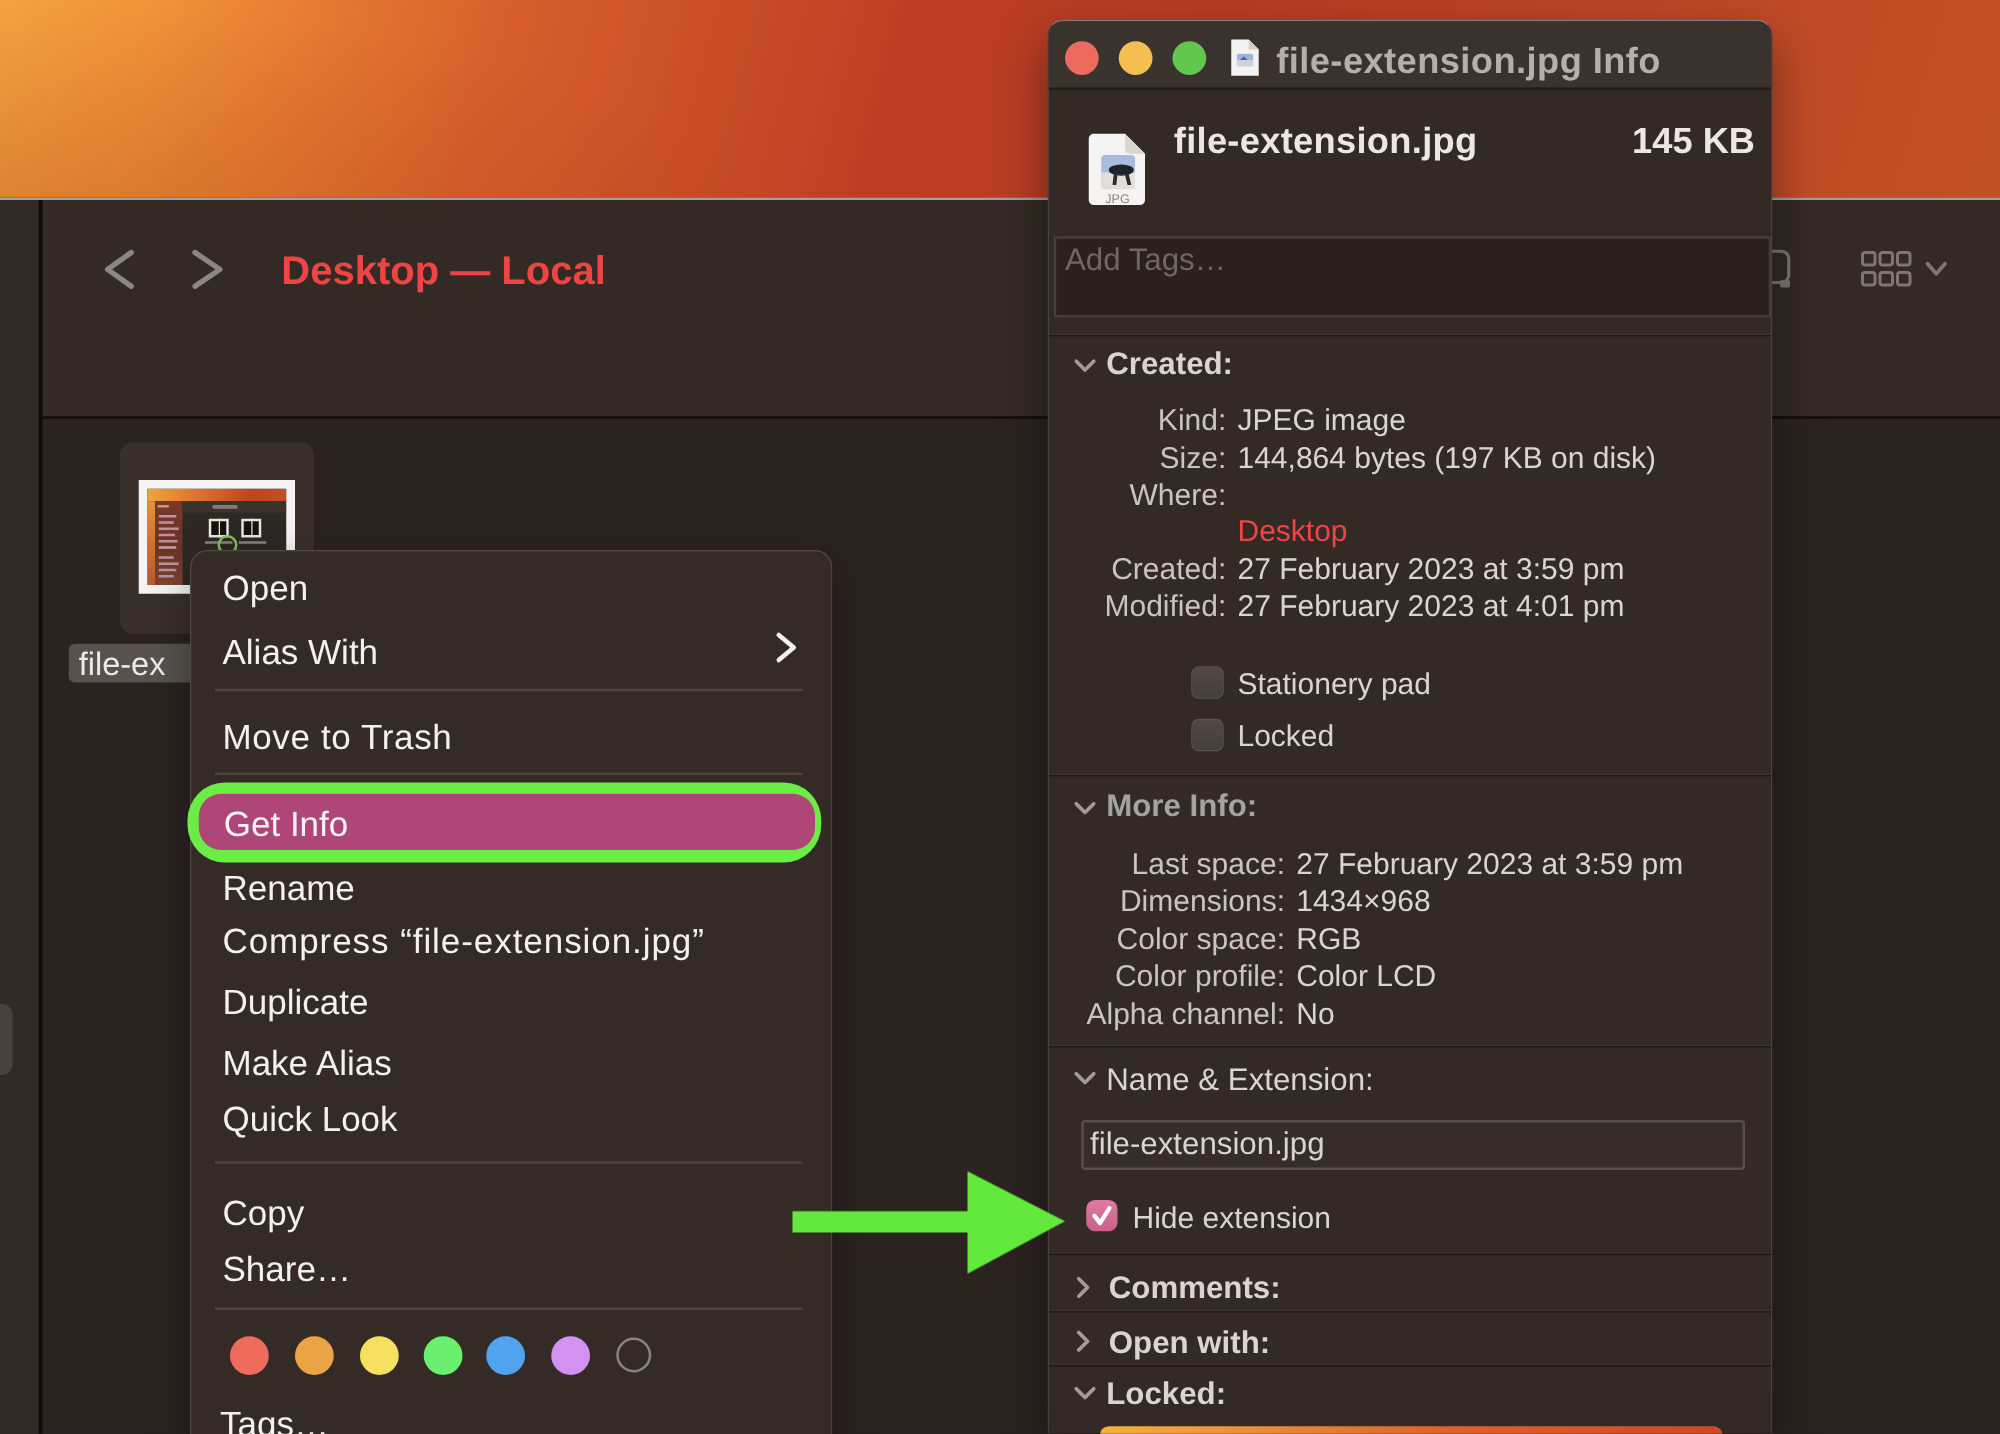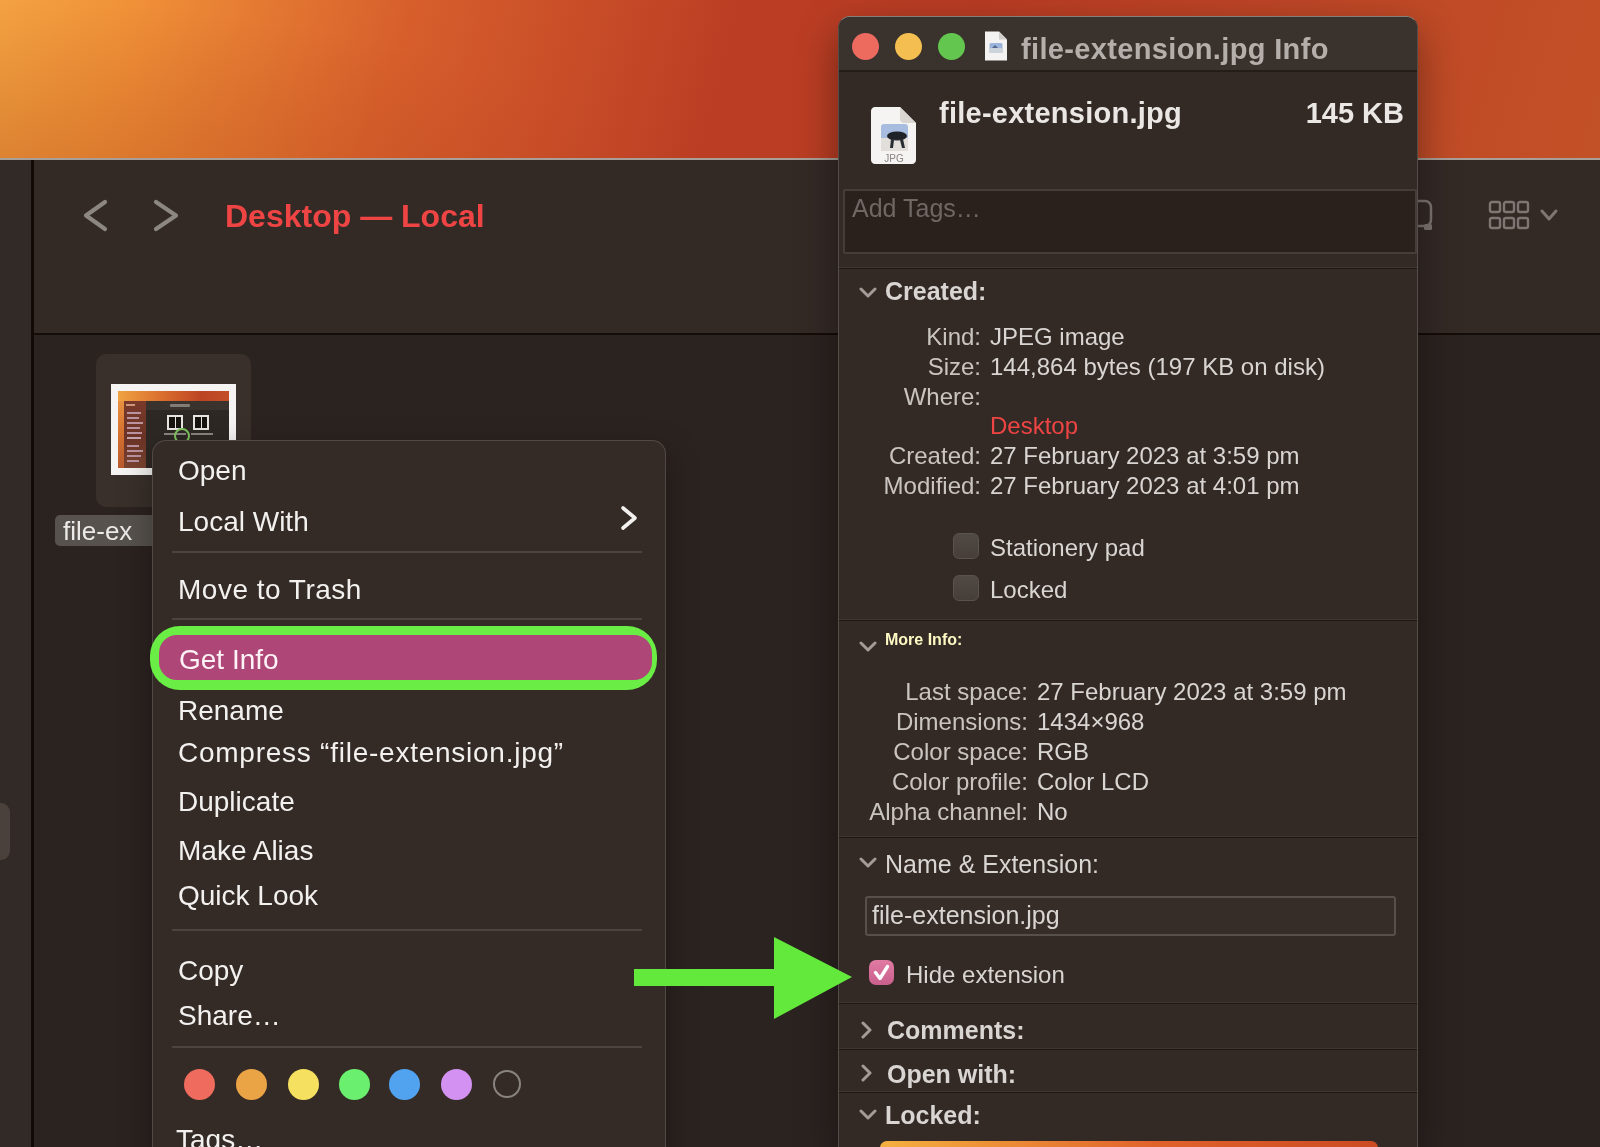--- a/index.html
+++ b/index.html
@@ -83,21 +83,21 @@
 
   <div class="abs" style="left:55px;top:355px;width:112px;height:31px;background:#57524d;border-radius:5px;"></div>
   <div class="txt" style="left:63px;top:356px;font-size:26px;color:#eceae8;">file-ex</div>
 
   <div class="abs" style="left:-8px;top:643px;width:18px;height:57px;background:#4a403c;border-radius:9px;"></div>
 </div>
 
 <div class="abs" id="menu" style="left:152px;top:440px;width:514px;height:720px;background:#342b27;border-radius:14px 14px 0 0;border:1px solid rgba(255,255,255,0.14);border-bottom:none;box-shadow:0 12px 32px rgba(0,0,0,0.35);"></div>
 
 <div class="txt" style="left:178px;top:455px;font-size:28px;color:#f3f1ef;">Open</div>
-<div class="txt" style="left:178px;top:506px;font-size:28px;color:#f3f1ef;">Local With</div>
+<div class="txt" style="left:178px;top:506px;font-size:28px;color:#f3f1ef;">Alias With</div>
 <svg class="abs" style="left:618px;top:505px;" width="22" height="26" viewBox="0 0 22 26">
   <path d="M5 3 L17 13 L5 23" fill="none" stroke="#f3f1ef" stroke-width="3.6" stroke-linecap="round" stroke-linejoin="round"></path>
 </svg>
 <div class="abs" style="left:172px;top:551px;width:470px;height:2px;background:#4d443f;"></div>
 <div class="txt" style="left:178px;top:574px;font-size:28px;letter-spacing:0.5px;color:#f3f1ef;">Move to Trash</div>
 <div class="abs" style="left:172px;top:618px;width:470px;height:2px;background:#4d443f;"></div>
 
 <div class="abs" style="left:150px;top:626px;width:507px;height:64px;background:#6aee46;border-radius:30px;"></div>
 <div class="abs" style="left:159px;top:635px;width:493px;height:45px;background:#ae4678;border-radius:18px;"></div>
 <div class="txt" style="left:179px;top:644px;font-size:28px;color:#fdf3f7;">Get Info</div>
@@ -178,21 +178,21 @@
   <div class="txt" style="left:151px;top:517px;font-size:24px;color:#d9d5d2;">Stationery pad</div>
   <div class="abs" style="left:114px;top:558px;width:26px;height:26px;border-radius:6px;background:linear-gradient(#504944,#453e39);border:1px solid #5a534d;"></div>
   <div class="txt" style="left:151px;top:559px;font-size:24px;color:#d9d5d2;">Locked</div>
 
   <div class="abs" style="left:0;top:602px;width:578px;height:1px;background:#3e3630;"></div>
   <div class="abs" style="left:0;top:603px;width:578px;height:1px;background:#1d1611;"></div>
 
   <svg class="abs" style="left:20px;top:624px;" width="18" height="12" viewBox="0 0 18 12">
     <path d="M2 2 L9 9 L16 2" fill="none" stroke="#a29b97" stroke-width="3" stroke-linecap="round" stroke-linejoin="round"></path>
   </svg>
-  <div class="txt" style="left:46px;top:614px;font-size:16px;font-weight:bold;color:#fef9c3;text-align:center;">More Info:</div>
+  <div class="txt" style="left:46px;top:614px;font-size:25px;font-weight:bold;color:#a3a3a3;text-align:center;">More Info:</div>
 
   <div class="txt" style="left:0px;top:661px;width:189px;text-align:right;font-size:24px;color:#cac4c0;">Last space:</div>
   <div class="txt" style="left:198px;top:661px;font-size:24px;color:#d9d5d2;">27 February 2023 at 3:59 pm</div>
   <div class="txt" style="left:0px;top:691px;width:189px;text-align:right;font-size:24px;color:#cac4c0;">Dimensions:</div>
   <div class="txt" style="left:198px;top:691px;font-size:24px;color:#d9d5d2;">1434×968</div>
   <div class="txt" style="left:0px;top:721px;width:189px;text-align:right;font-size:24px;color:#cac4c0;">Color space:</div>
   <div class="txt" style="left:198px;top:721px;font-size:24px;color:#d9d5d2;">RGB</div>
   <div class="txt" style="left:0px;top:751px;width:189px;text-align:right;font-size:24px;color:#cac4c0;">Color profile:</div>
   <div class="txt" style="left:198px;top:751px;font-size:24px;color:#d9d5d2;">Color LCD</div>
   <div class="txt" style="left:0px;top:781px;width:189px;text-align:right;font-size:24px;color:#cac4c0;">Alpha channel:</div>

